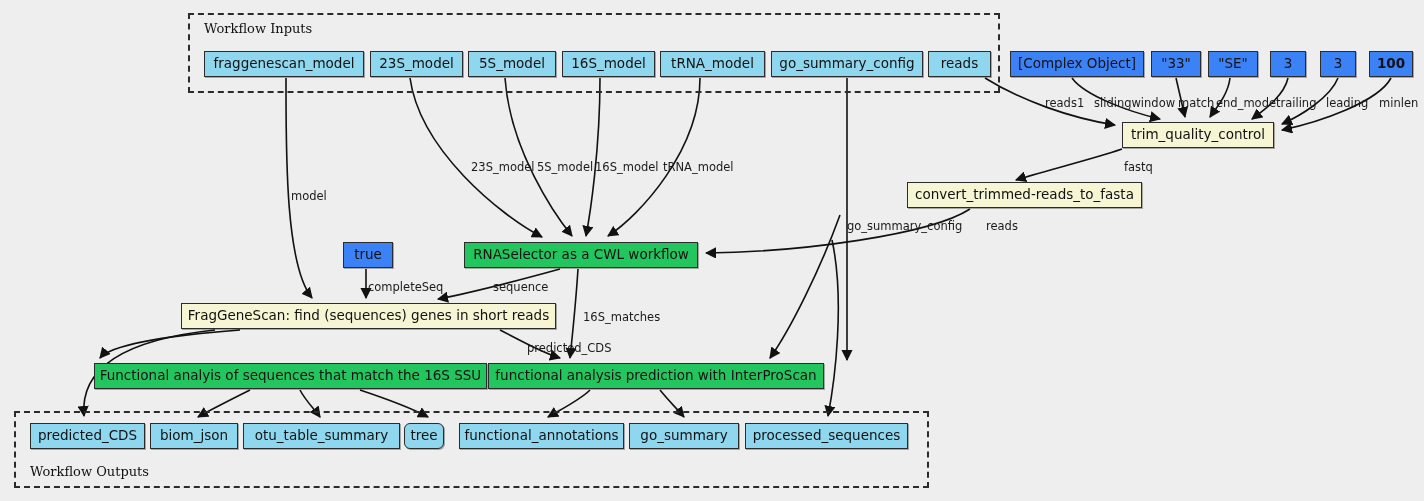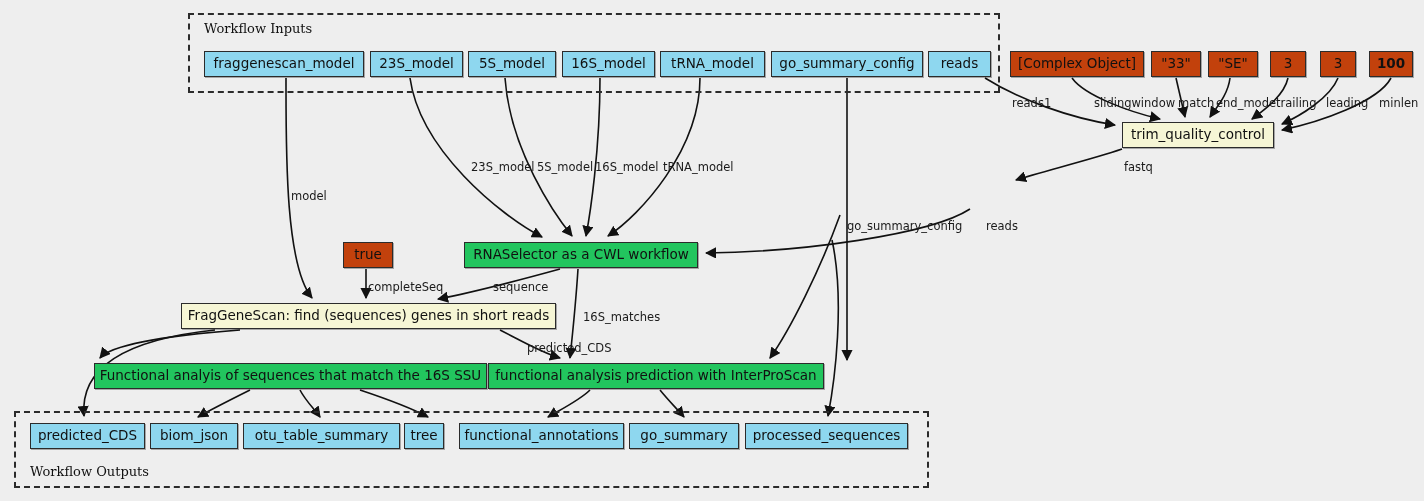--- a/index.html
+++ b/index.html
@@ -27,21 +27,21 @@
     display: flex;
     align-items: center;
     justify-content: center;
     font-size: 13.5px;
     color: #111111;
     white-space: nowrap;
     line-height: 1;
     box-shadow: 1px 1px 0 rgba(0,0,0,0.30);
   }
   .node.input  { background: #8ed7ef; }
-  .node.param  { background: #c2410c; }
+  .node.param  { background: #3b82f6; }
   .node.tool   { background: #f6f6d5; }
   .node.wf     { background: #22c55e; }
   .node.output { background: #8ed7ef; }
 
   .cluster {
     position: absolute;
     box-sizing: border-box;
     border: 2px dashed #2b2b2b;
     background: transparent;
   }
@@ -146,35 +146,36 @@
   <div class="node input" style="left:928px; top:51px; width:63px; height:26px;">reads</div>
 
   <div class="node param" style="left:1010px; top:51px; width:134px; height:26px;">[Complex Object]</div>
   <div class="node param" style="left:1151px; top:51px; width:50px; height:26px;">"33"</div>
   <div class="node param" style="left:1208px; top:51px; width:50px; height:26px;">"SE"</div>
   <div class="node param" style="left:1270px; top:51px; width:36px; height:26px;">3</div>
   <div class="node param" style="left:1320px; top:51px; width:36px; height:26px;">3</div>
   <div class="node param" style="left:1369px; top:51px; width:44px; height:26px;font-weight:bold;">100</div>
 
   <div class="node tool" style="left:1122px; top:122px; width:152px; height:26px;">trim_quality_control</div>
+  <div class="node tool" style="left:907px; top:182px; width:235px; height:26px;">convert_trimmed-reads_to_fasta</div>
   <div class="node wf" style="left:464px; top:242px; width:234px; height:26px;">RNASelector as a CWL workflow</div>
   <div class="node param" style="left:343px; top:242px; width:50px; height:26px;">true</div>
   <div class="node tool" style="left:181px; top:303px; width:375px; height:26px;">FragGeneScan: find (sequences) genes in short reads</div>
   <div class="node wf" style="left:94px; top:363px; width:393px; height:26px;">Functional analyis of sequences that match the 16S SSU</div>
   <div class="node wf" style="left:488px; top:363px; width:336px; height:26px;">functional analysis prediction with InterProScan</div>
 
   <div class="node output" style="left:30px; top:423px; width:115px; height:26px;">predicted_CDS</div>
   <div class="node output" style="left:150px; top:423px; width:88px; height:26px;">biom_json</div>
   <div class="node output" style="left:243px; top:423px; width:157px; height:26px;">otu_table_summary</div>
-  <div class="node output" style="left:404px; top:423px; width:40px; height:26px;">tree</div>
+  <div class="node output" style="left:404px; top:423px; width:40px; height:26px;border-radius:6px;">tree</div>
   <div class="node output" style="left:459px; top:423px; width:165px; height:26px;">functional_annotations</div>
   <div class="node output" style="left:629px; top:423px; width:110px; height:26px;">go_summary</div>
   <div class="node output" style="left:745px; top:423px; width:163px; height:26px;">processed_sequences</div>
 
-  <div class="edge-label" style="left:1012px; top:96px;text-align:center;">reads1</div>
+  <div class="edge-label" style="left:1045px; top:96px;text-align:center;">reads1</div>
   <div class="edge-label" style="left:1094px; top:96px;">slidingwindow</div>
   <div class="edge-label" style="left:1178px; top:96px;">match</div>
   <div class="edge-label" style="left:1216px; top:96px;">end_mode</div>
   <div class="edge-label" style="left:1276px; top:96px;">trailing</div>
   <div class="edge-label" style="left:1326px; top:96px;">leading</div>
   <div class="edge-label" style="left:1379px; top:96px;">minlen</div>
   <div class="edge-label" style="left:1124px; top:160px;">fastq</div>
   <div class="edge-label" style="left:291px; top:189px;">model</div>
   <div class="edge-label" style="left:471px; top:160px;">23S_model</div>
   <div class="edge-label" style="left:537px; top:160px;">5S_model</div>

